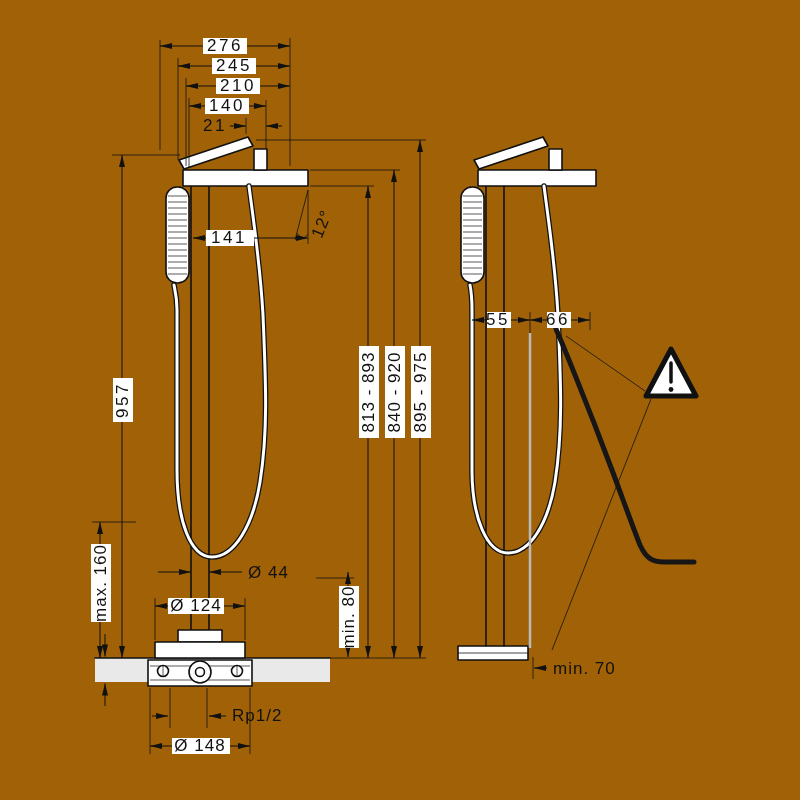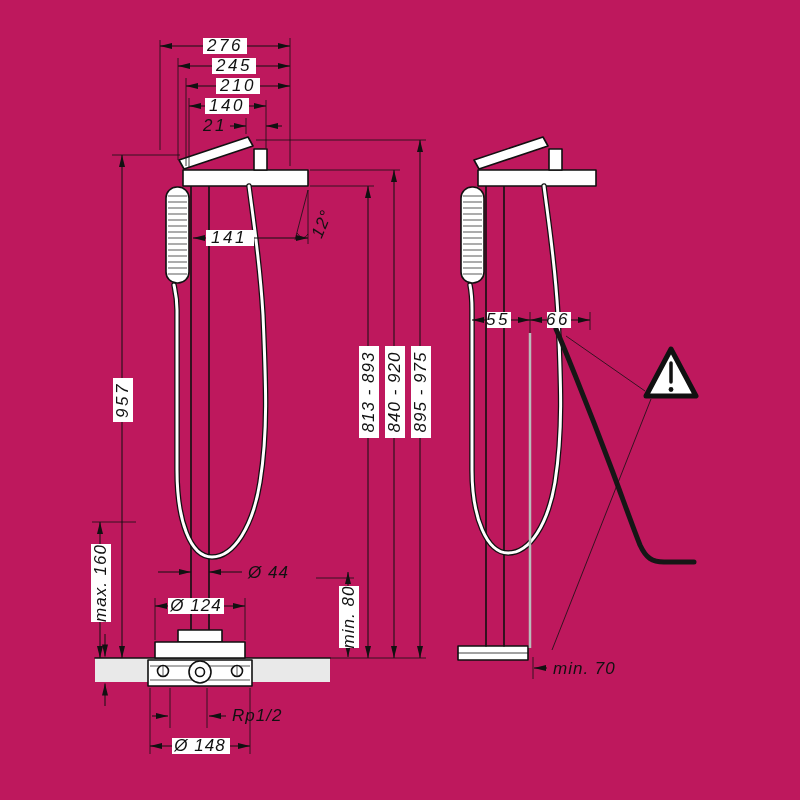--- a/index.html
+++ b/index.html
@@ -1,16 +1,16 @@
 <!DOCTYPE html>
 <html><head>
 <meta charset="utf-8">
 <style>
   html,body{margin:0;padding:0;background:#fff;}
-  .stage{width:800px;height:800px;background:#be185d;overflow:hidden;font-style:italic;}
+  .stage{width:800px;height:800px;background:#a16207;overflow:hidden;}
   svg{display:block;}
   .ol{stroke:#111;stroke-width:1.6;fill:none;stroke-linejoin:round;stroke-linecap:round;}
   .olf{stroke:#111;stroke-width:1.6;fill:#fff;stroke-linejoin:round;}
   .dl{stroke:#111;stroke-width:1;fill:none;}
   .xl{stroke:#111;stroke-width:0.8;fill:none;}
   .hatch{stroke:#111;stroke-width:0.7;fill:none;}
   .dim{font-family:"Liberation Sans",sans-serif;font-size:17px;letter-spacing:2.5px;fill:#111;}
   .ls1{letter-spacing:1px;}
   .tbg{fill:#fff;}
   .hoseO{stroke:#111;stroke-width:5.5;fill:none;stroke-linecap:round;}

